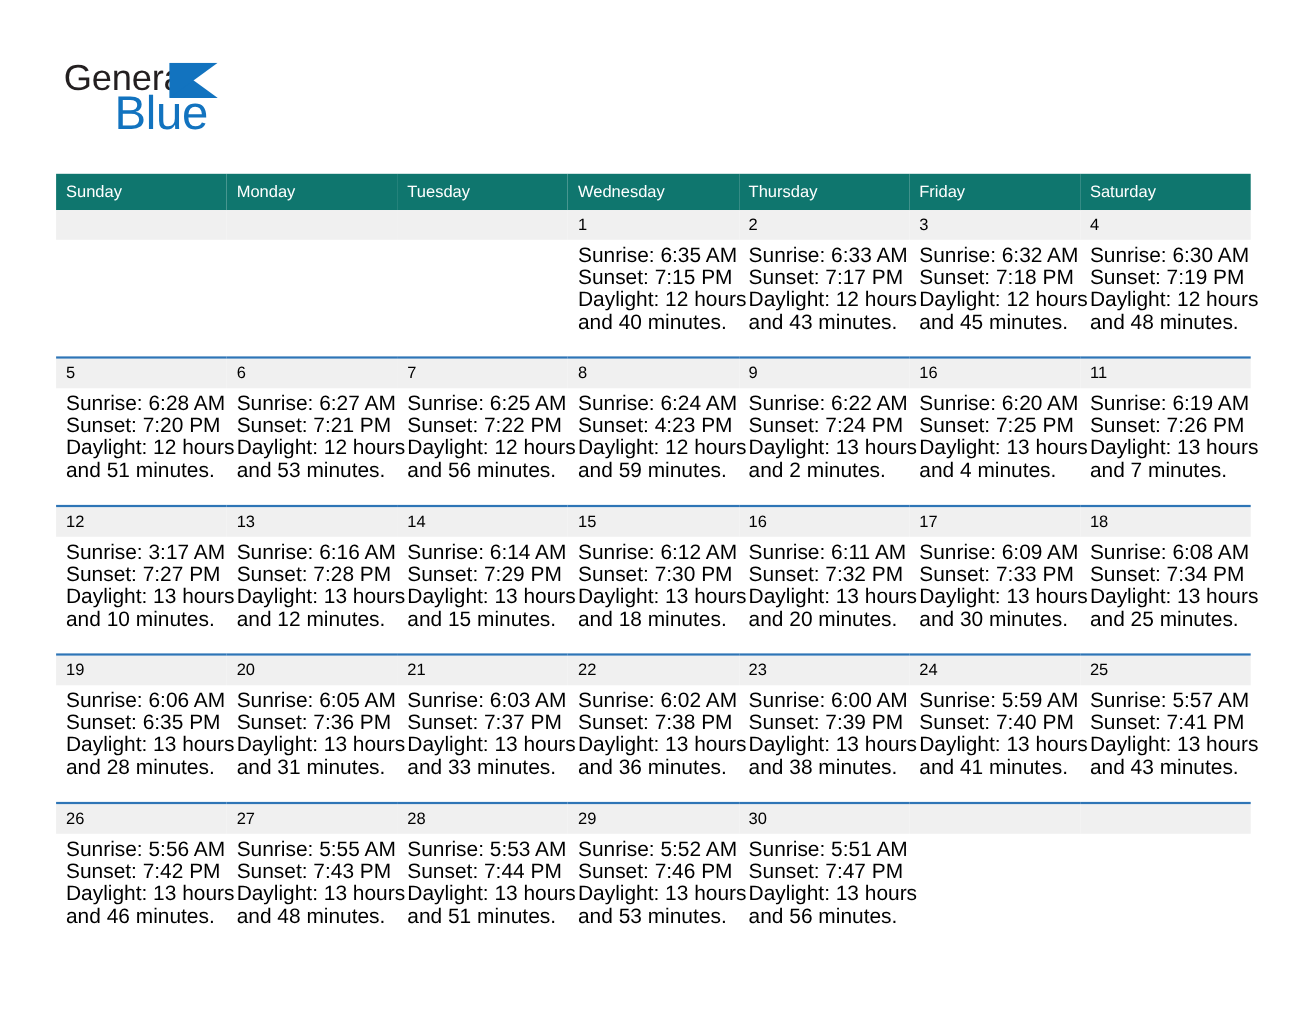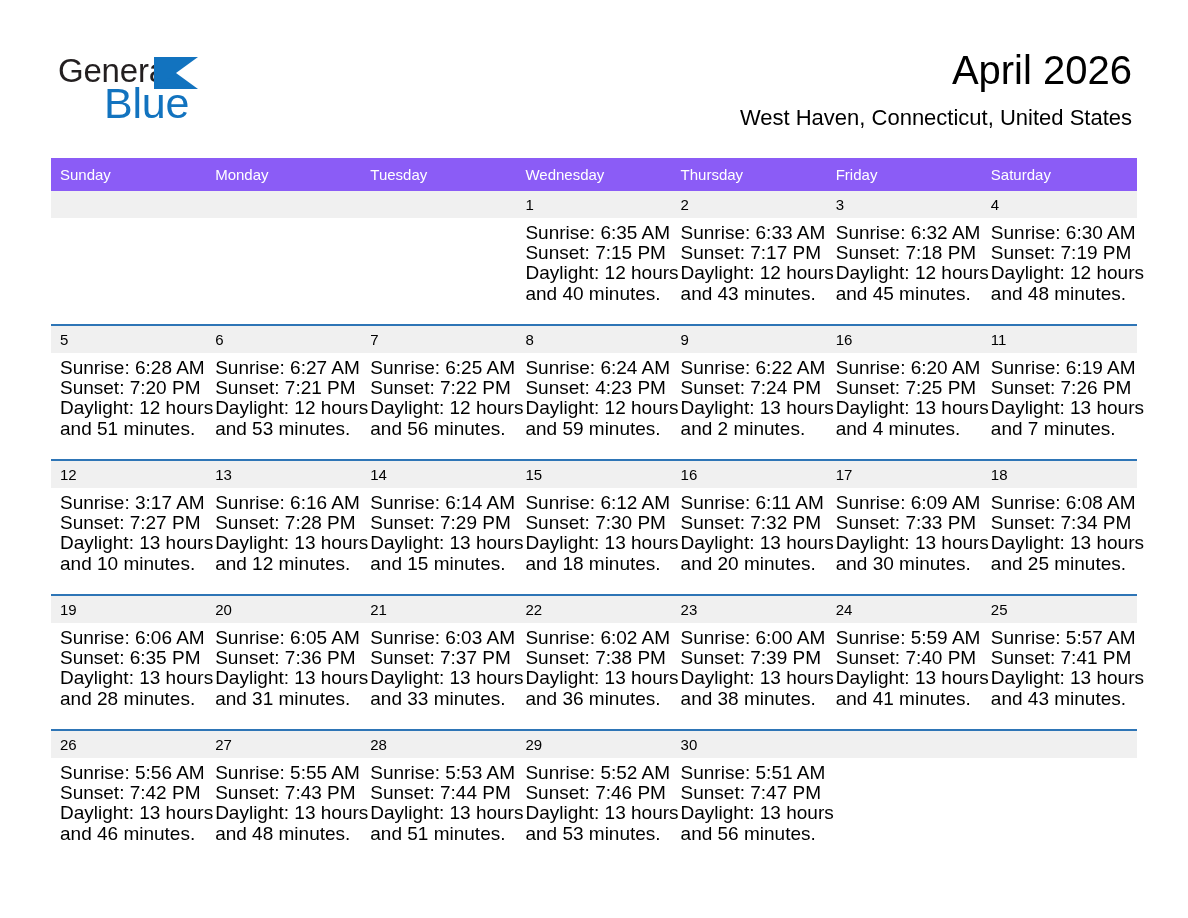--- a/index.html
+++ b/index.html
@@ -82,21 +82,21 @@
   
   .calendar {
     position: absolute;
     left: 51px;
     top: 158px;
     width: 1086px;
     border-collapse: collapse;
     table-layout: fixed;
   }
   .calendar th {
-    background: #8b5cf6;
+    background: #0f766e;
     color: #ffffff;
     font-size: 15px;
     font-weight: normal;
     text-align: left;
     padding: 7px 0 7px 9px;
     height: 19px;
     vertical-align: middle;
   }
   .calendar col {
     width: 155.14px;
@@ -144,24 +144,20 @@
       <span class="logo-general">General</span>
       <span class="logo-triangle">
         <svg width="44" height="32" viewBox="0 0 44 32" xmlns="http://www.w3.org/2000/svg">
           <polygon points="0,0 44,32 0,32" fill="#1273bf" transform="translate(0,0) scale(1,1)"></polygon>
           <polygon points="0,0 44,0 0,32" fill="#1273bf"></polygon>
         </svg>
       </span>
       <span class="logo-blue">Blue</span>
     </div>
 
-    <div class="title-block">
-      <div class="cal-title">April 2026</div>
-      <div class="cal-subtitle">West Haven, Connecticut, United States</div>
-    </div>
 
   </div>
 
   <table class="calendar">
     <colgroup>
       <col>
         <col>
         <col>
         <col>
         <col>

